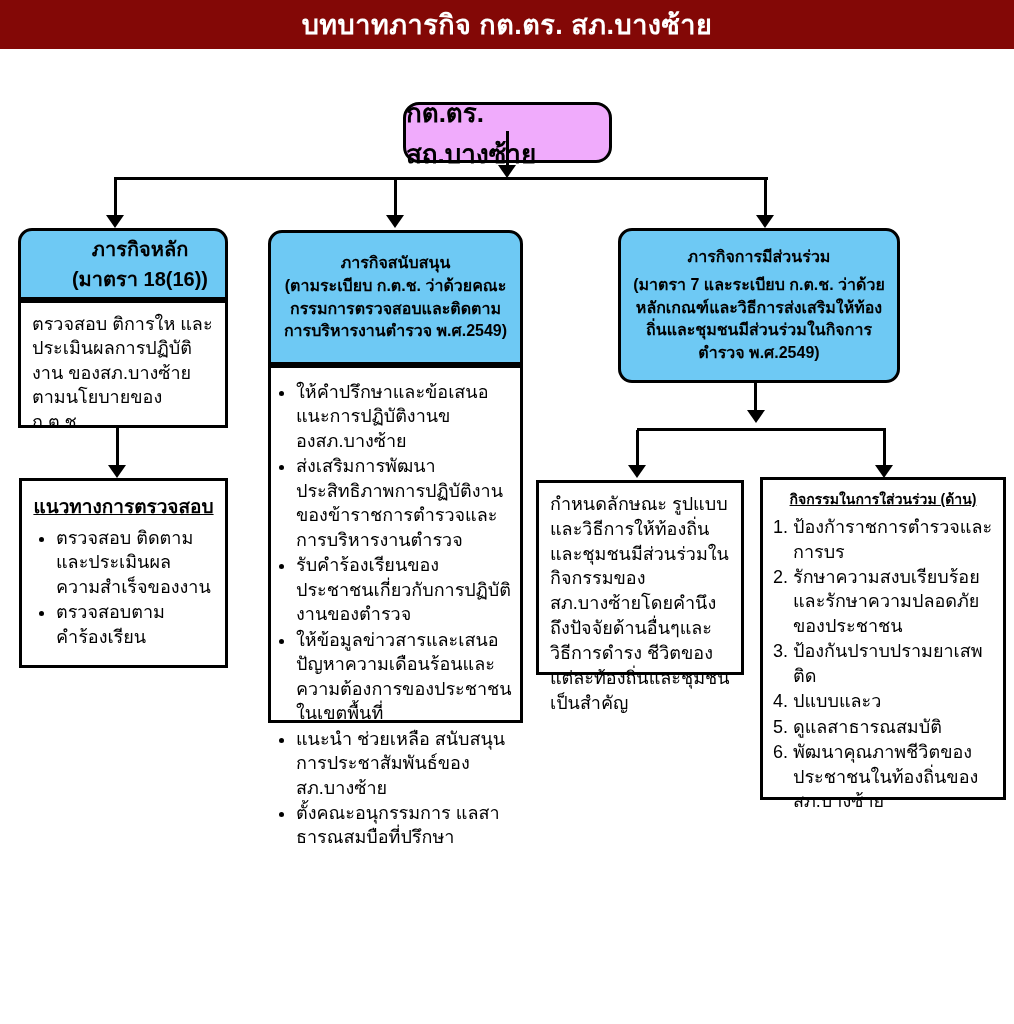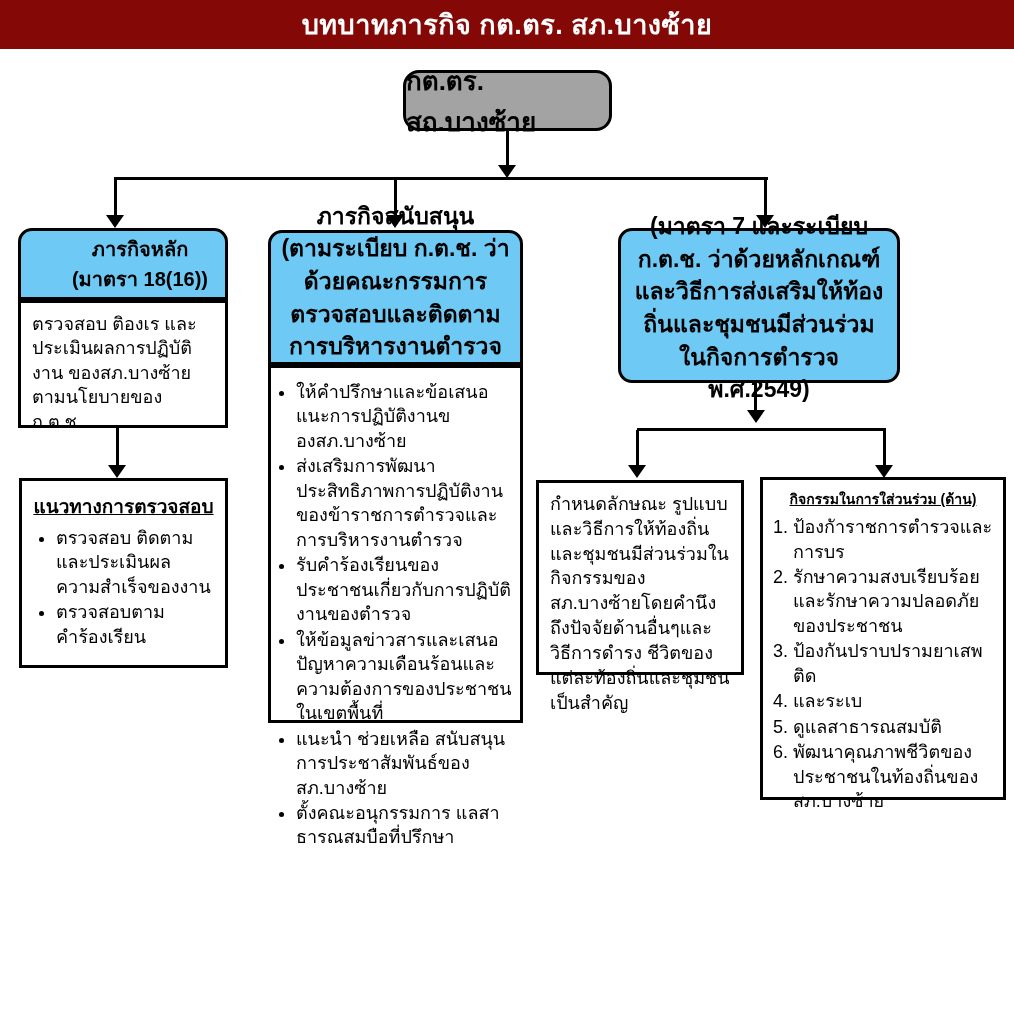--- a/index.html
+++ b/index.html
@@ -22,23 +22,23 @@
   .title-bar .txt{
     color:#ffffff;font-size:27px;font-weight:bold;letter-spacing:.5px;text-align:center;
   }
   
   .node{
     position:absolute;box-sizing:border-box;
     border:3px solid #000;
     overflow-wrap:break-word;
   }
   .root{
-    background:#a3a3a3;border-radius:16px;
+    background:#f0abfc;border-radius:16px;
     display:flex;align-items:center;justify-content:center;
-    font-size:26px;font-weight:bold;color:#000;
+    font-size:26px;font-weight:bold;color:#000;margin-top:32px;
   }
   .branch-head{
     background:#6EC9F4;
     display:flex;flex-direction:column;align-items:center;justify-content:center;
     text-align:center;font-weight:bold;color:#000;
     padding:4px 8px;
   }
   .head-round-top{border-radius:14px 14px 0 0;}
   .head-round-all{border-radius:14px;}
   .body-box{
@@ -48,21 +48,21 @@
   .vline{position:absolute;width:3px;background:#000;}
   .hline{position:absolute;height:3px;background:#000;}
   .arrow-down{
     position:absolute;width:0;height:0;
     border-left:9px solid transparent;
     border-right:9px solid transparent;
     border-top:13px solid #000;
   }
   
   .t20b{font-size:20px;font-weight:bold;line-height:1.5;}
-  .t19b{font-size:23px;font-weight:bold;line-height:1.42;}
+  .t19b{font-size:16px;font-weight:bold;line-height:1.42;}
   .t18{font-size:18px;line-height:1.36;}
   .pad{padding:9px 11px;}
   .underline{text-decoration:underline;}
   .center{text-align:center;font-weight:bold;}
   ul.blt{margin:4px 0 0 0;padding-left:23px;list-style:disc;}
   ul.blt li{margin-bottom:1px;}
   ol.num{margin:4px 0 0 0;padding-left:24px;}
   ol.num li{margin-bottom:1px;}
   .subtitle-gap{margin-top:5px;}
 </style>
@@ -87,21 +87,21 @@
   <div class="vline" style="left:394px;top:179px;height:37px;"></div>
   <div class="arrow-down" style="left:386px;top:215px;"></div>
   <div class="vline" style="left:764px;top:179px;height:37px;"></div>
   <div class="arrow-down" style="left:756px;top:215px;"></div>
 
   <div class="node branch-head head-round-top t20b" style="left:18px;top:228px;width:210px;height:72px;padding-left:42px;">
     <div>ภารกิจหลัก</div>
     <div>(มาตรา 18(16))</div>
   </div>
   <div class="node body-box pad t18" style="left:18px;top:300px;width:210px;height:128px;">
-    <span>ตรวจสอบ ติองเร และประเมินผลการปฏิบัติงาน ของสภ.บางซ้าย ตามนโยบายของ ก.ต.ช.</span>
+    <span>ตรวจสอบ ติการให และประเมินผลการปฏิบัติงาน ของสภ.บางซ้าย ตามนโยบายของ ก.ต.ช.</span>
   </div>
 
   <div class="vline" style="left:116px;top:428px;height:38px;"></div>
   <div class="arrow-down" style="left:108px;top:465px;"></div>
 
   <div class="node body-box pad t18" style="left:19px;top:478px;width:209px;height:190px;">
     <div class="center underline" style="margin:4px 0 6px 0;font-size:19px;">แนวทางการตรวจสอบ</div>
     <ul class="blt">
       <li>ตรวจสอบ ติดตาม และประเมินผลความสำเร็จของงาน</li>
       <li>ตรวจสอบตามคำร้องเรียน</li>
@@ -117,20 +117,21 @@
       <li>ให้คำปรึกษาและข้อเสนอแนะการปฏิบัติงานของสภ.บางซ้าย</li>
       <li>ส่งเสริมการพัฒนาประสิทธิภาพการปฏิบัติงานของข้าราชการตำรวจและการบริหารงานตำรวจ</li>
       <li>รับคำร้องเรียนของประชาชนเกี่ยวกับการปฏิบัติงานของตำรวจ</li>
       <li>ให้ข้อมูลข่าวสารและเสนอปัญหาความเดือนร้อนและความต้องการของประชาชนในเขตพื้นที่</li>
       <li>แนะนำ ช่วยเหลือ สนับสนุนการประชาสัมพันธ์ของสภ.บางซ้าย</li>
       <li>ตั้งคณะอนุกรรมการ แลสาธารณสมบือที่ปรึกษา</li>
     </ul>
   </div>
 
   <div class="node branch-head head-round-all t19b" style="left:618px;top:228px;width:282px;height:155px;padding:6px 10px;">
+    <div>ภารกิจการมีส่วนร่วม</div>
     <div class="subtitle-gap">(มาตรา 7 และระเบียบ ก.ต.ช. ว่าด้วยหลักเกณฑ์และวิธีการส่งเสริมให้ท้องถิ่นและชุมชนมีส่วนร่วมในกิจการตำรวจ พ.ศ.2549)</div>
   </div>
 
   <div class="vline" style="left:754px;top:383px;height:28px;"></div>
   <div class="arrow-down" style="left:747px;top:410px;"></div>
   <div class="hline" style="left:637px;top:428px;width:249px;"></div>
   <div class="vline" style="left:636px;top:430px;height:36px;"></div>
   <div class="arrow-down" style="left:628px;top:465px;"></div>
   <div class="vline" style="left:883px;top:430px;height:36px;"></div>
   <div class="arrow-down" style="left:875px;top:465px;"></div>
@@ -138,19 +139,19 @@
   <div class="node body-box pad t18" style="left:536px;top:480px;width:208px;height:195px;line-height:1.38;">
     <span>กำหนดลักษณะ รูปแบบและวิธีการให้ท้องถิ่นและชุมชนมีส่วนร่วมในกิจกรรมของสภ.บางซ้ายโดยคำนึงถึงปัจจัยด้านอื่นๆและวิธีการดำรง ชีวิตของแต่ละท้องถิ่นและชุมชนเป็นสำคัญ</span>
   </div>
 
   <div class="node body-box t18" style="left:760px;top:477px;width:246px;height:323px;padding:8px 6px;">
     <div class="center underline" style="margin:2px 0 6px 0;font-size:14px;font-weight:bold;">กิจกรรมในการใส่วนร่วม (ด้าน)</div>
     <ol class="num">
       <li>ป้องกัาราชการตำรวจและการบร</li>
       <li>รักษาความสงบเรียบร้อยและรักษาความปลอดภัยของประชาชน</li>
       <li>ป้องกันปราบปรามยาเสพติด</li>
-      <li>และระเบ</li>
+      <li>ปแบบและว</li>
       <li>ดูแลสาธารณสมบัติ</li>
       <li>พัฒนาคุณภาพชีวิตของประชาชนในท้องถิ่นของสภ.บางซ้าย</li>
     </ol>
   </div>
 
 </div>
 
 </body></html>

